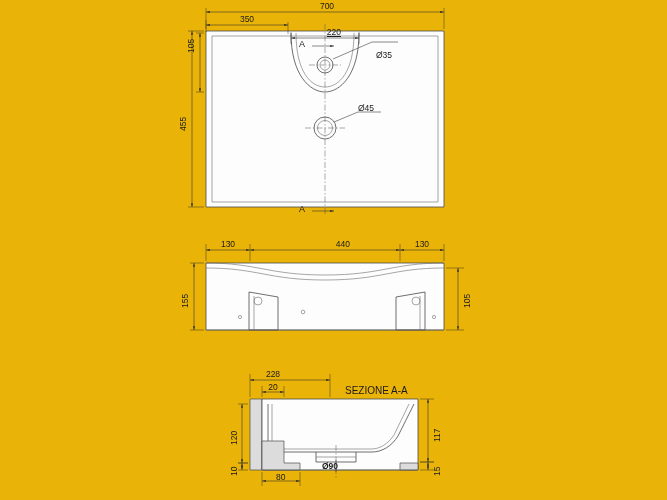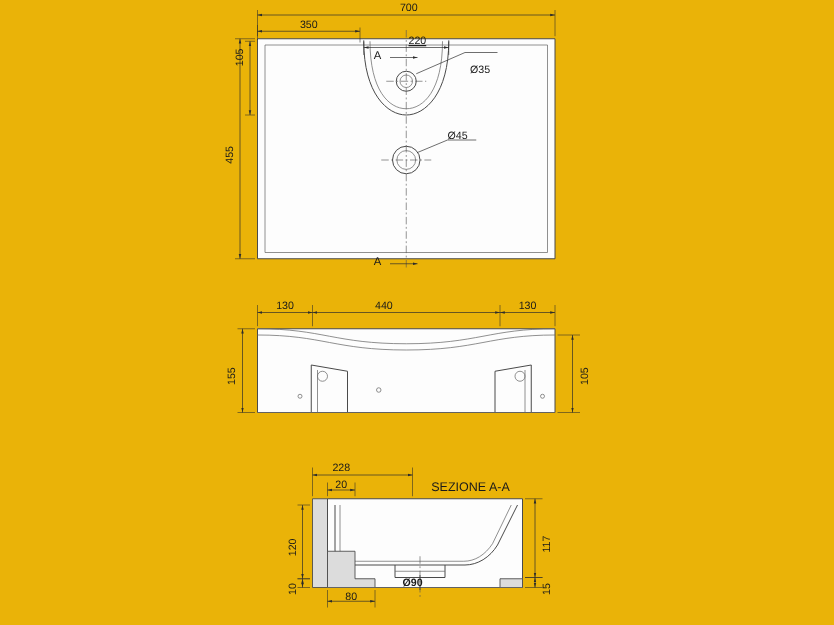--- a/index.html
+++ b/index.html
@@ -235,39 +235,39 @@
   <div style="position:absolute;left:376px;top:50px;font-size:8.5px;color:#1a1a1a;">Ø35</div>
 
   <div style="position:absolute;left:358px;top:103px;font-size:8.5px;color:#1a1a1a;text-align:center;">Ø45</div>
 
   <div style="position:absolute;left:299px;top:39px;font-size:9px;color:#1a1a1a;">A</div>
 
   <div style="position:absolute;left:299px;top:204px;font-size:9px;color:#1a1a1a;">A</div>
 
   <div style="position:absolute;left:213px;top:239px;width:30px;text-align:center;font-size:8.5px;color:#1a1a1a;">130</div>
 
-  <div style="position:absolute;left:300px;top:239px;width:30px;text-align:left;font-size:8.5px;color:#1a1a1a;">440</div>
+  <div style="position:absolute;left:320px;top:239px;width:30px;text-align:right;font-size:8.5px;color:#1a1a1a;">440</div>
 
   <div style="position:absolute;left:407px;top:239px;width:30px;text-align:center;font-size:8.5px;color:#1a1a1a;">130</div>
 
   <div style="position:absolute;left:180px;top:308px;font-size:8.5px;color:#1a1a1a;transform:rotate(-90deg);transform-origin:left top;">155</div>
 
   <div style="position:absolute;left:462px;top:308px;font-size:8.5px;color:#1a1a1a;transform:rotate(-90deg);transform-origin:left top;">105</div>
 
   <div style="position:absolute;left:258px;top:369px;width:30px;text-align:center;font-size:8.5px;color:#1a1a1a;">228</div>
 
   <div style="position:absolute;left:264px;top:382px;width:18px;text-align:center;font-size:8.5px;color:#1a1a1a;">20</div>
 
   <div style="position:absolute;left:229px;top:445px;font-size:8.5px;color:#1a1a1a;transform:rotate(-90deg);transform-origin:left top;">120</div>
 
   <div style="position:absolute;left:229px;top:476px;font-size:8.5px;color:#1a1a1a;transform:rotate(-90deg);transform-origin:left top;">10</div>
 
   <div style="position:absolute;left:432px;top:442px;font-size:8.5px;color:#1a1a1a;transform:rotate(-90deg);transform-origin:left top;">117</div>
 
   <div style="position:absolute;left:432px;top:476px;font-size:8.5px;color:#1a1a1a;transform:rotate(-90deg);transform-origin:left top;">15</div>
 
-  <div style="position:absolute;left:266px;top:472px;width:30px;text-align:center;font-size:8.5px;color:#1a1a1a;">80</div>
+  <div style="position:absolute;left:276px;top:472px;width:30px;text-align:left;font-size:8.5px;color:#1a1a1a;">80</div>
 
   <div style="position:absolute;left:322px;top:461px;font-size:8.5px;color:#1a1a1a;font-weight:bold;">Ø90</div>
 
   <div style="position:absolute;left:345px;top:385px;font-size:10px;color:#1a1a1a;">SEZIONE A-A</div>
 
 </div>
 
 </body></html>

